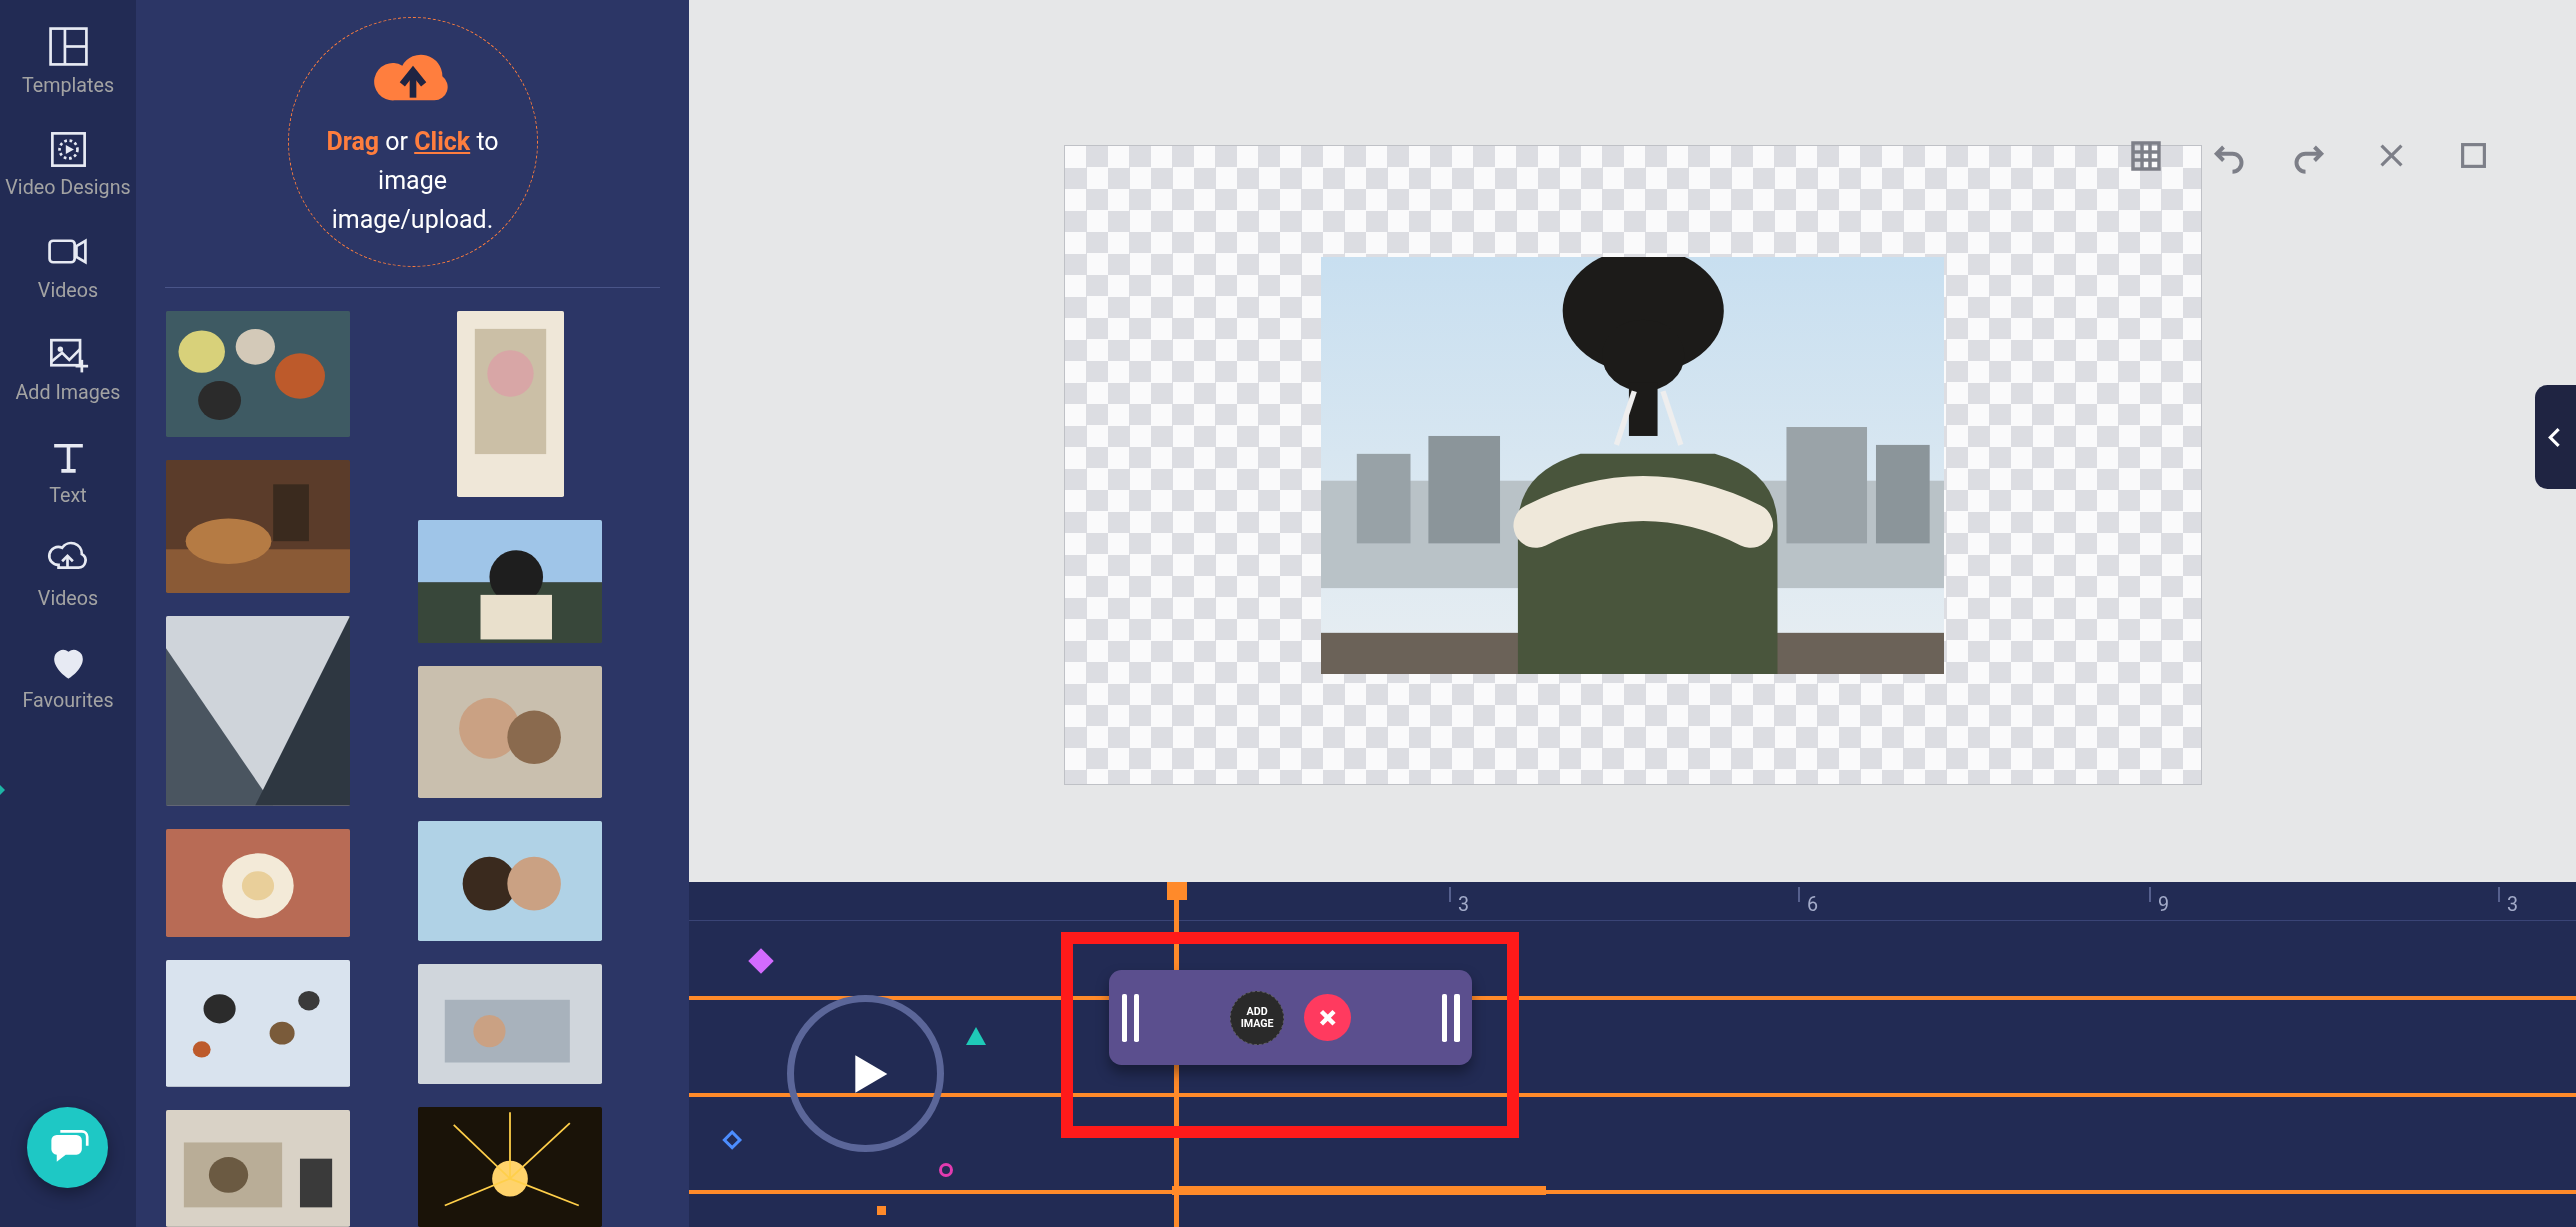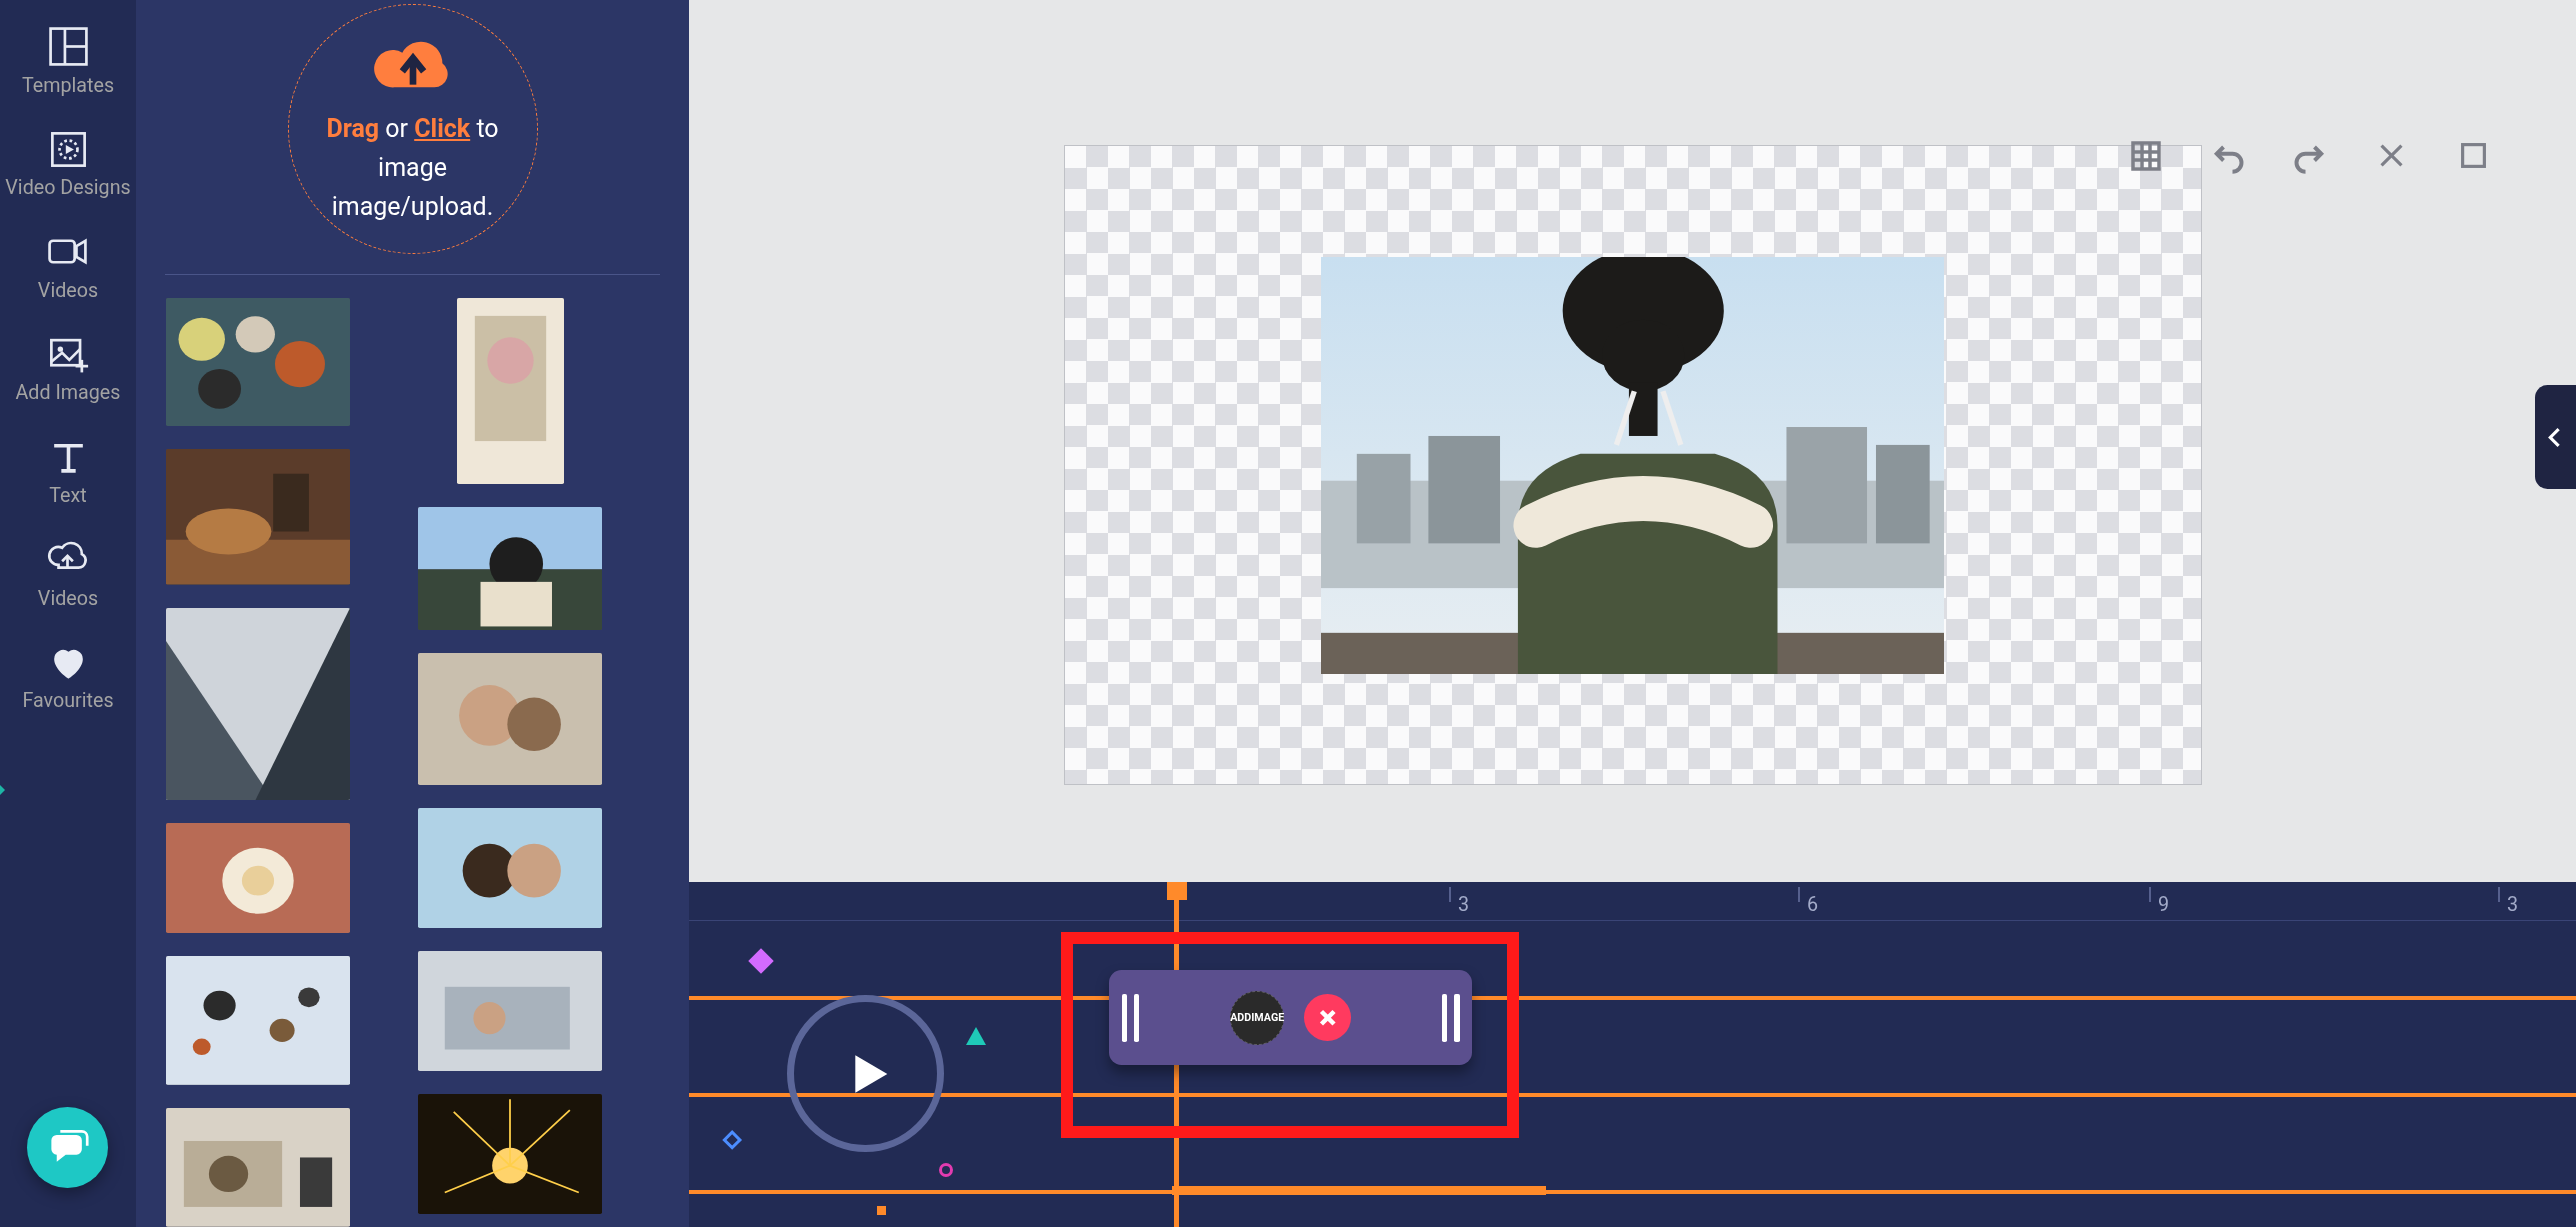--- a/index.html
+++ b/index.html
@@ -36,21 +36,21 @@
     box-shadow: 0 5.4px 16px rgba(0,0,0,.35);
   }
   .chat-bubble svg { fill: #fff; }
 
   
   .sidepanel {
     width: 553px; flex: 0 0 553px;
     background: #2c3666; position: relative;
     display:flex; flex-direction:column;
   }
-  .dropzone-wrap { display:flex; justify-content:center; padding-top: 4px; }
+  .dropzone-wrap { display:flex; justify-content:center; padding-top: 17px; }
   .dropzone {
     width: 250px; height: 250px; border-radius: 50%;
     border: 1.8px dashed #ff7e3e;
     display:flex; flex-direction:column; align-items:center; justify-content:center;
     color:#fff; font-size: 25px; text-align:center; line-height: 1.35;
     gap: 5.4px;
   }
   .dropzone .cloud { color:#ff7e3e; }
   .dropzone .d-line1 .d-drag { color:#ff7e3e; font-weight:700; }
   .dropzone .d-line1 .d-or   { color:#fff; }
@@ -189,21 +189,21 @@
     box-shadow: 0 7.2px 12.5px rgba(0,0,0,.35);
   }
   .clip .grip {
     display:flex; gap:7.2px;
   }
   .clip .grip span { width:5.4px; height:48px; background:#fff; display:block; border-radius:1.8px; }
   .clip .center { display:flex; align-items:center; gap: 19.7px; }
   .clip .badge {
     width:54px; height:54px; border-radius:50%;
     background:#2a2a2a; color:#fff; font-size:10.7px; font-weight:700;
-    display:flex; flex-direction:row; align-items:center; justify-content:center;
+    display:flex; flex-direction:column; align-items:center; justify-content:center;
     border: 1.8px dashed #5e5e5e; line-height:1.05; text-align:center;
   }
   .clip .del {
     width:47px; height:47px; border-radius:50%; background:#ff3a5f;
     display:flex; align-items:center; justify-content:center; cursor:pointer;
   }
   .clip .del svg { stroke:#fff; stroke-width:5; }
 
 </style>
 </head>

